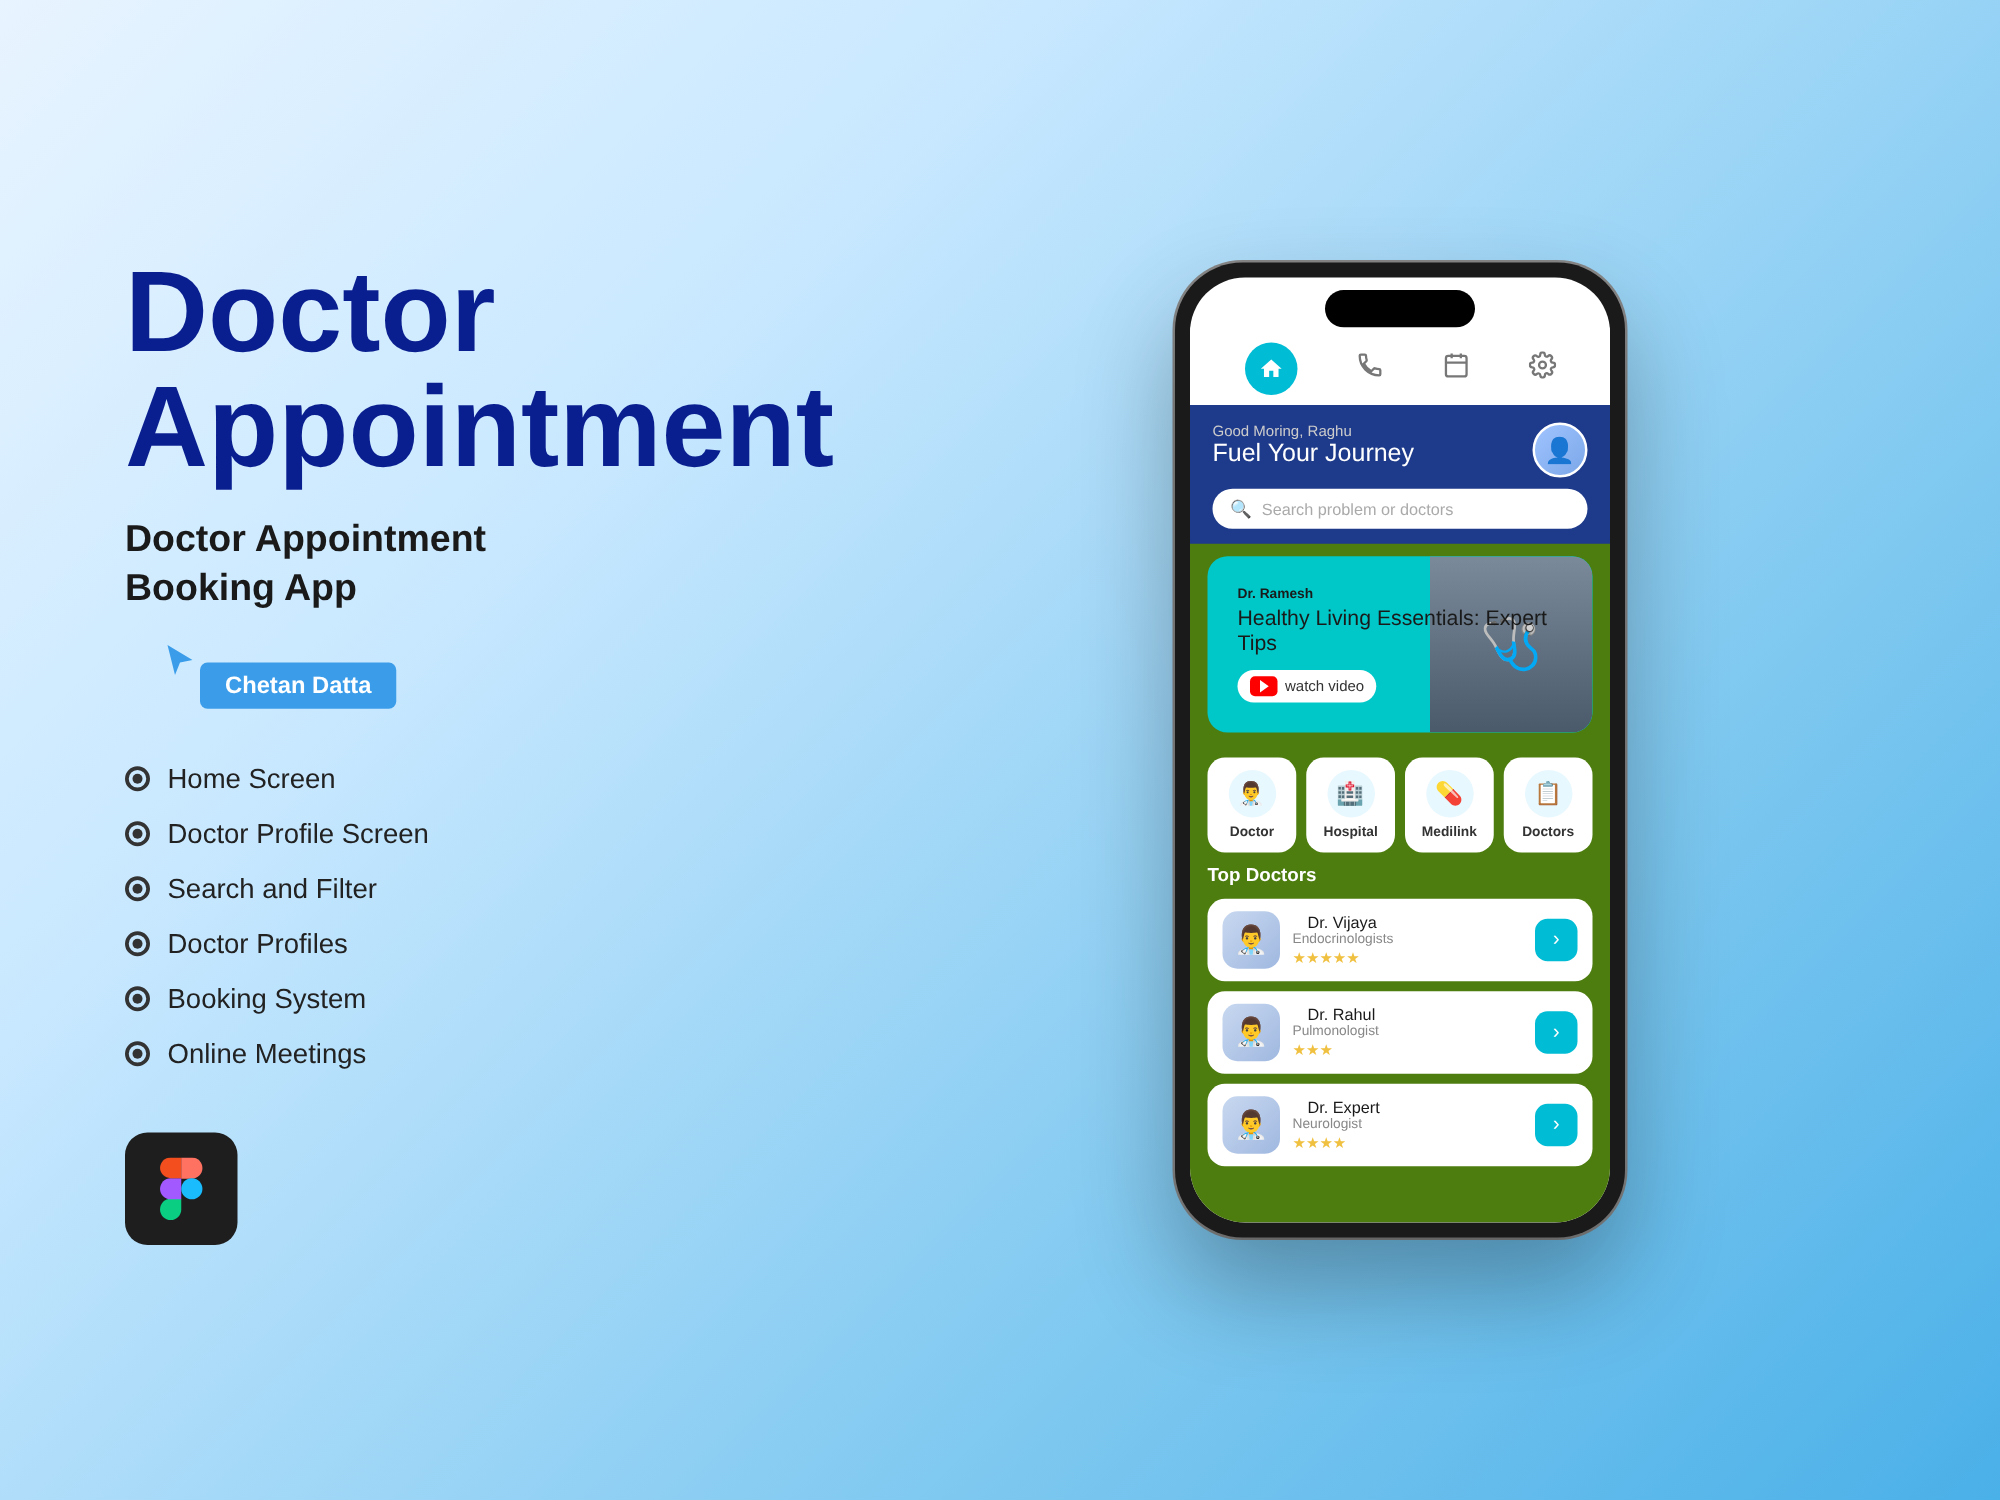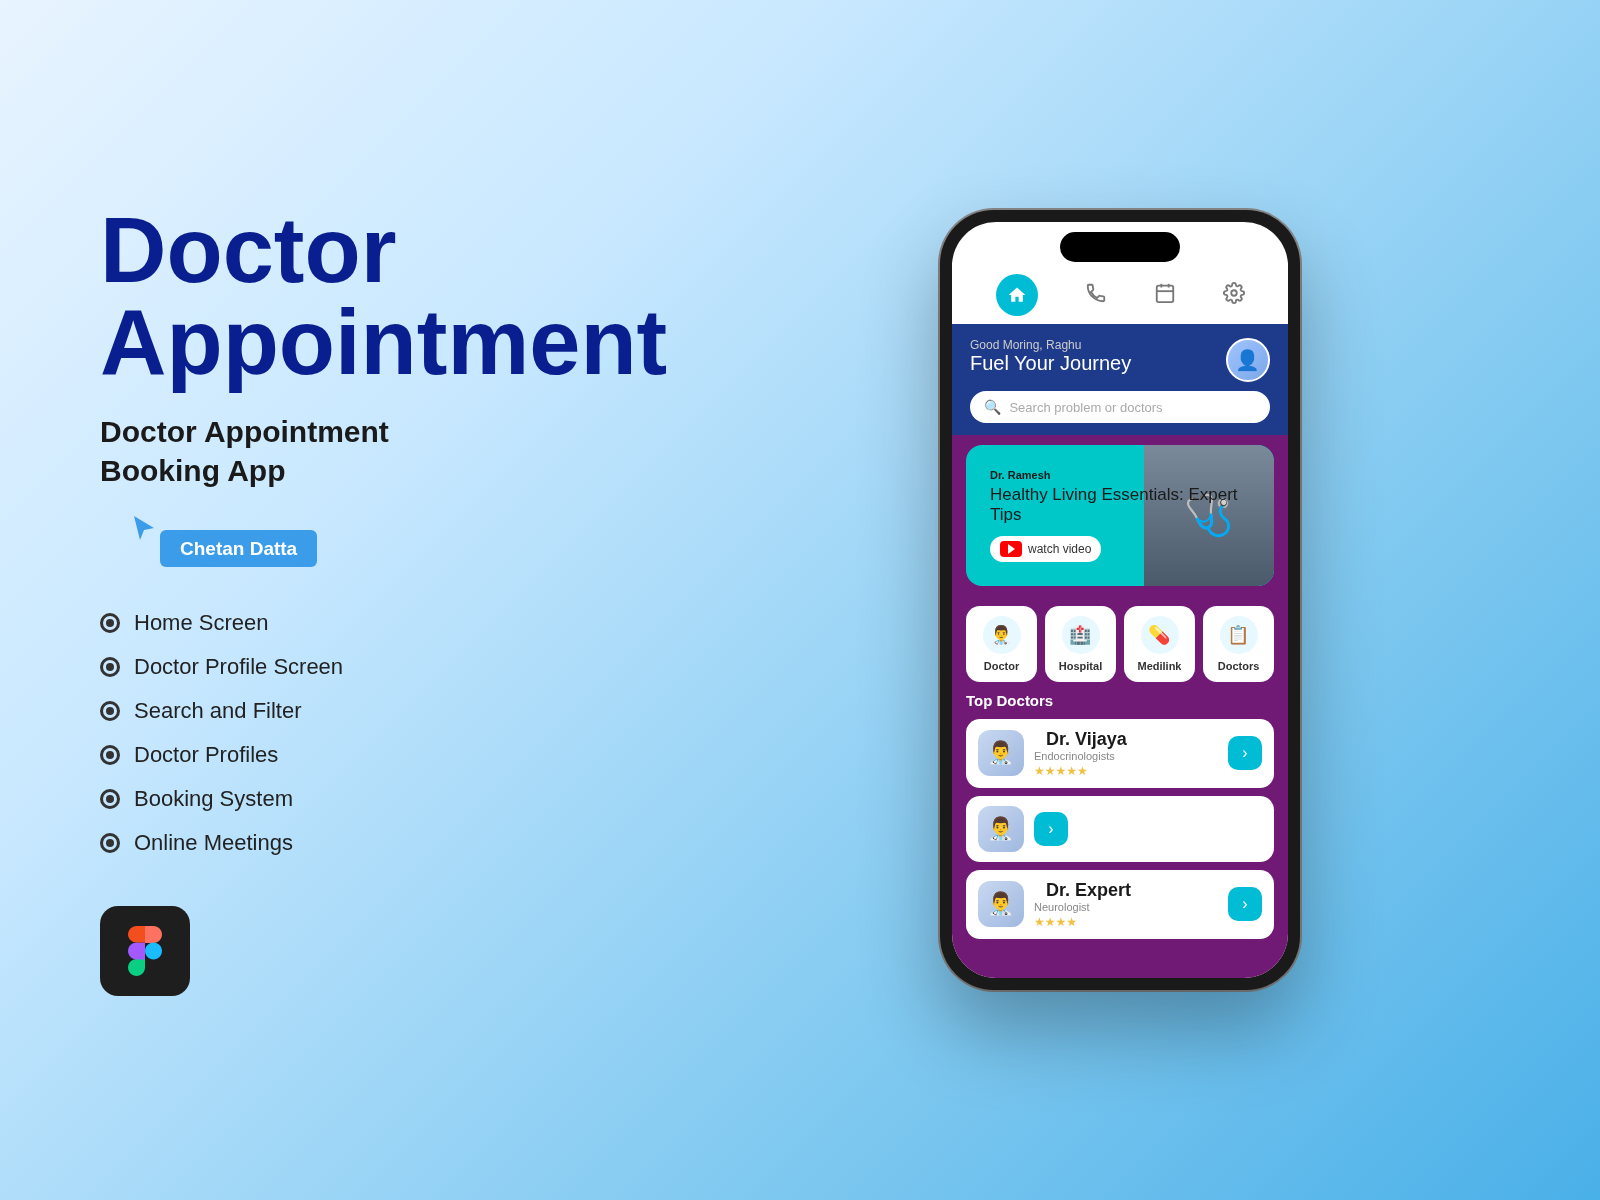--- a/index.html
+++ b/index.html
@@ -168,21 +168,21 @@
     }
 
     .nav-icon {
       font-size: 20px;
       color: #555;
     }
 
     
     .phone-content {
       flex: 1;
-      background: #701a75;
+      background: #4d7c0f;
       overflow: hidden;
       display: flex;
       flex-direction: column;
     }
 
     .header-section {
       padding: 14px 18px 12px;
       background: #1e3a8a;
       flex-shrink: 0;
     }
@@ -393,22 +393,22 @@
       justify-content: center;
       font-size: 22px;
       flex-shrink: 0;
     }
 
     .doctor-info {
       flex: 1;
     }
 
     .doctor-name {
-      font-size: 18px;
-      font-weight: 700;
+      font-size: 13px;
+      font-weight: 400;
       color: #1a1a1a;
       padding-left: 12px;
     }
 
     .doctor-specialty {
       font-size: 11px;
       color: #888;
       margin-bottom: 2px;
     }
 
@@ -576,20 +576,25 @@
             <div class="doctor-info">
               <div class="doctor-name">Dr. Vijaya</div>
               <div class="doctor-specialty">Endocrinologists</div>
               <div class="stars">★★★★★</div>
             </div>
             <div class="arrow-btn">›</div>
           </div>
 
           <div class="doctor-card">
             <div class="doctor-avatar">👨‍⚕️</div>
+            <div class="doctor-info">
+              <div class="doctor-name">Dr. Rahul</div>
+              <div class="doctor-specialty">Pulmonologist</div>
+              <div class="stars">★★★</div>
+            </div>
             <div class="arrow-btn">›</div>
           </div>
 
           <div class="doctor-card">
             <div class="doctor-avatar">👨‍⚕️</div>
             <div class="doctor-info">
               <div class="doctor-name">Dr. Expert</div>
               <div class="doctor-specialty">Neurologist</div>
               <div class="stars">★★★★</div>
             </div>

